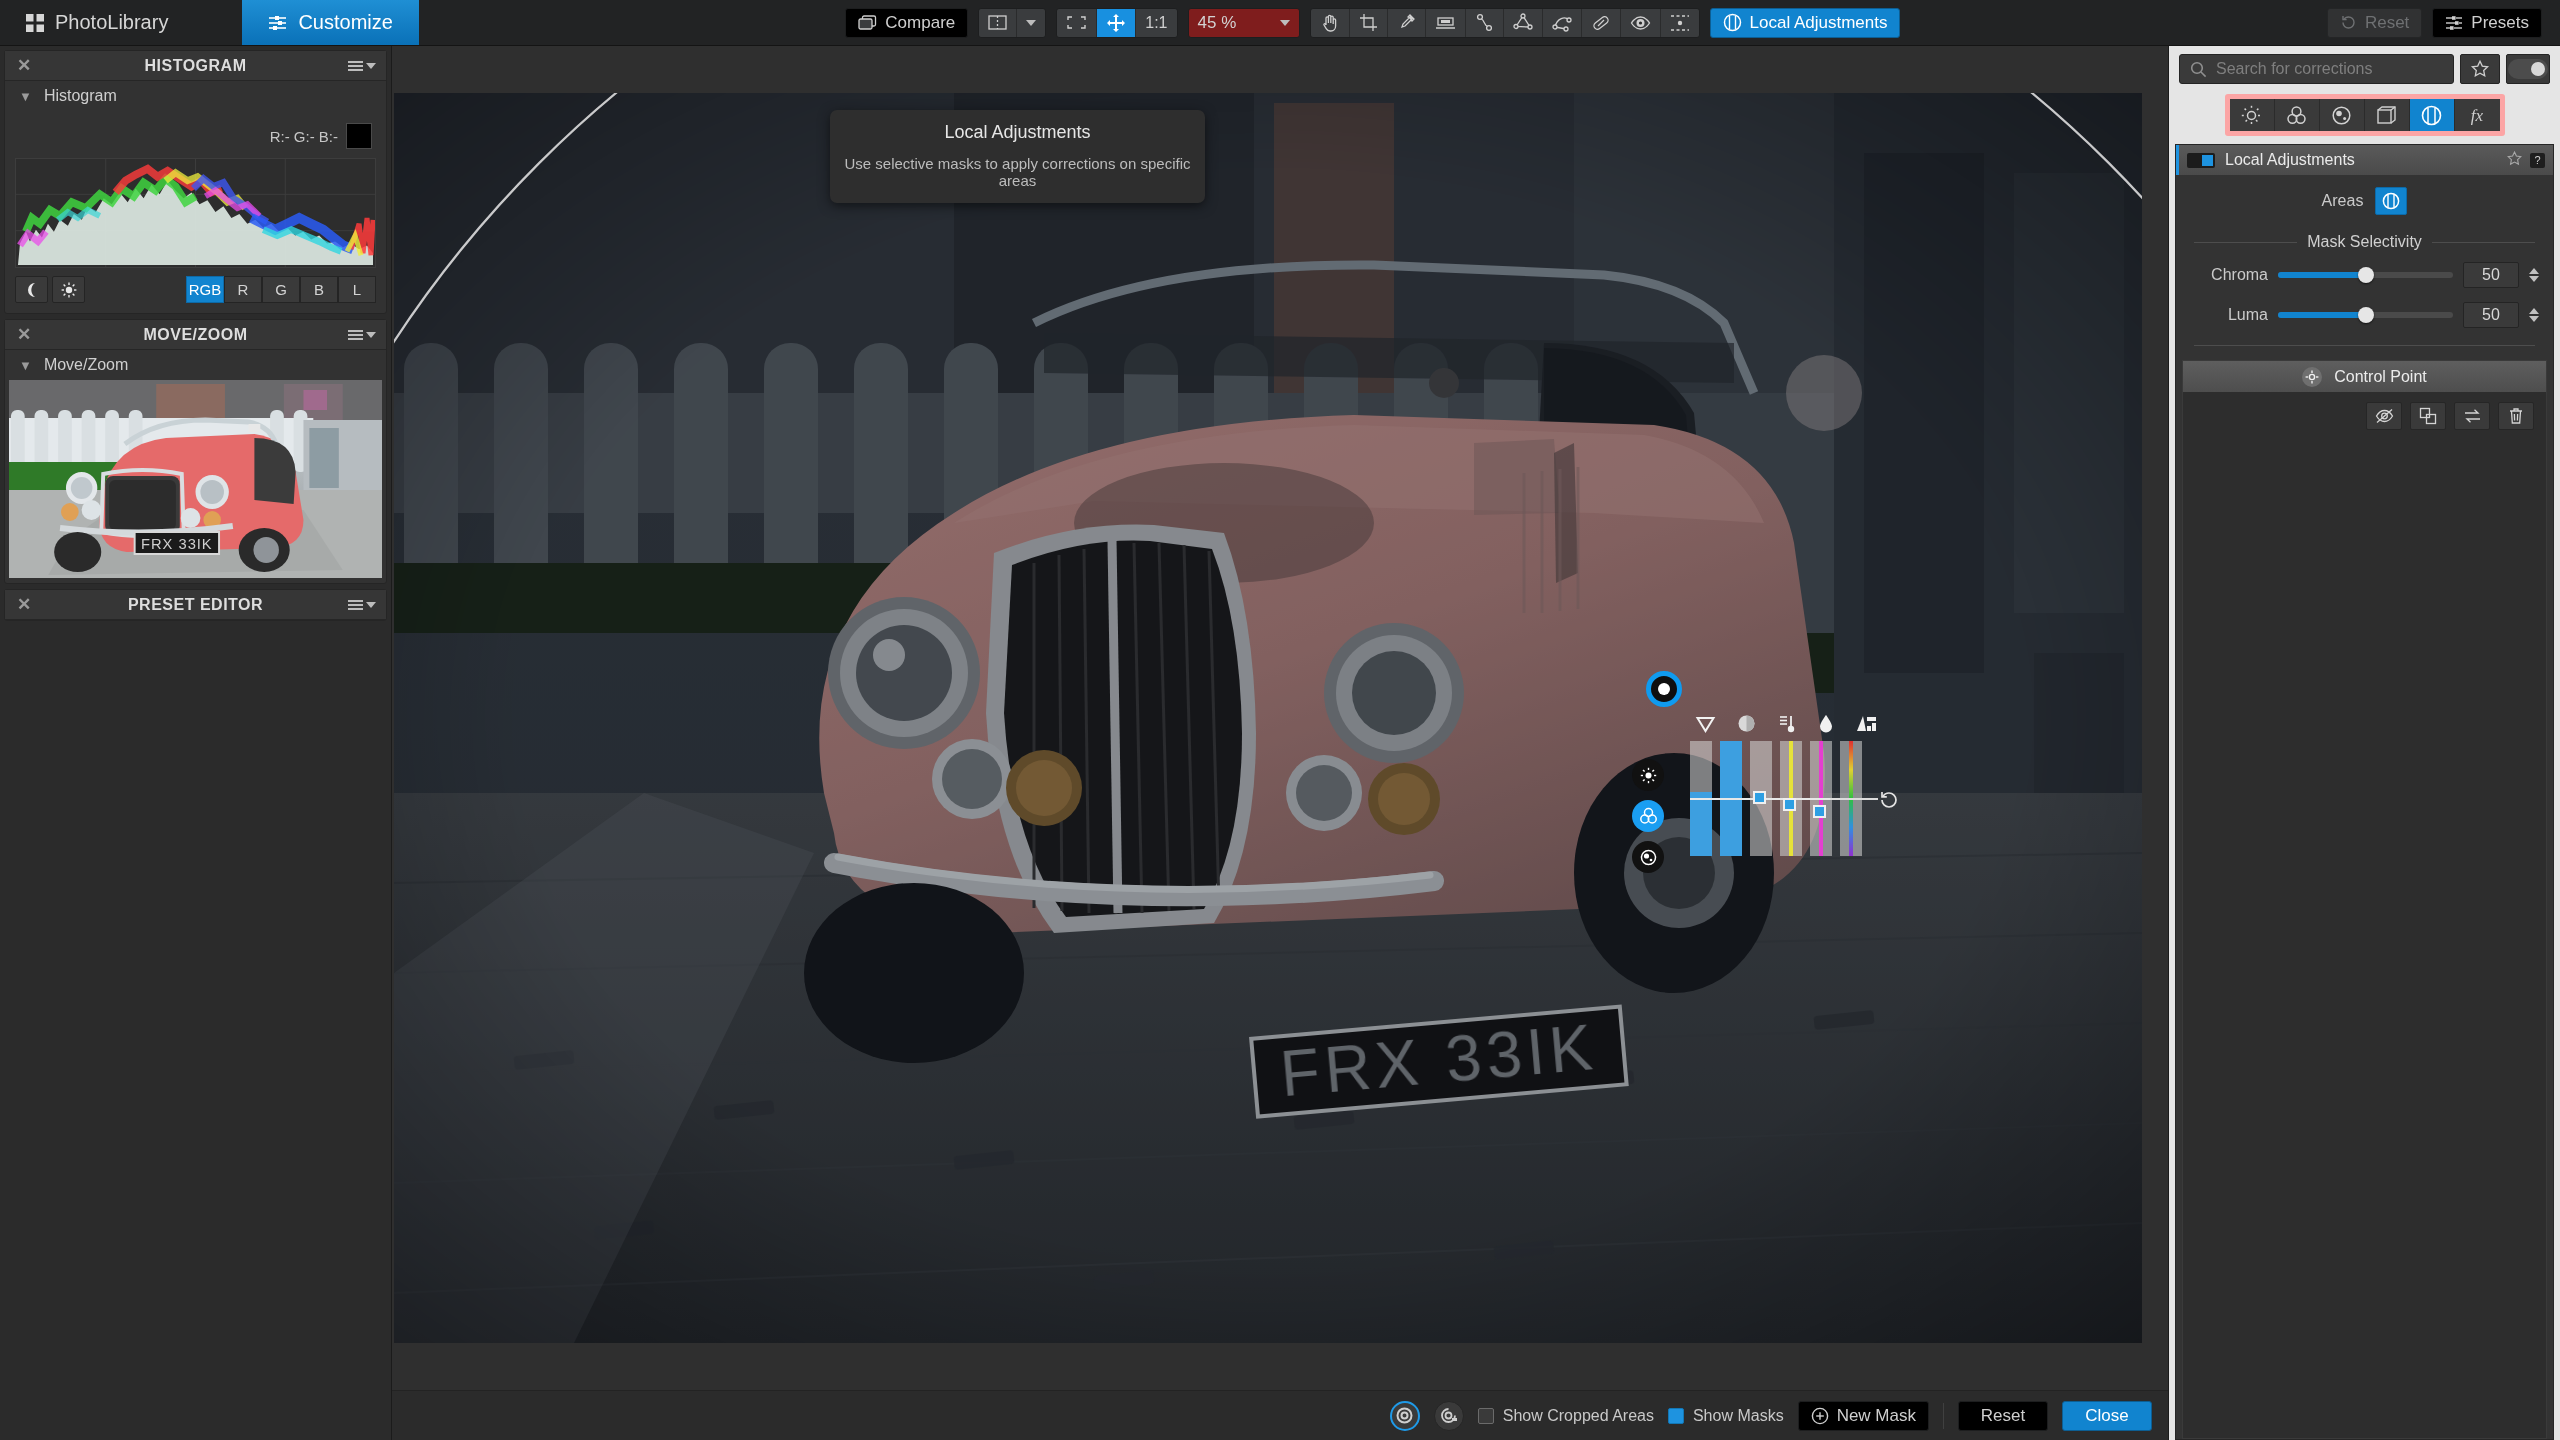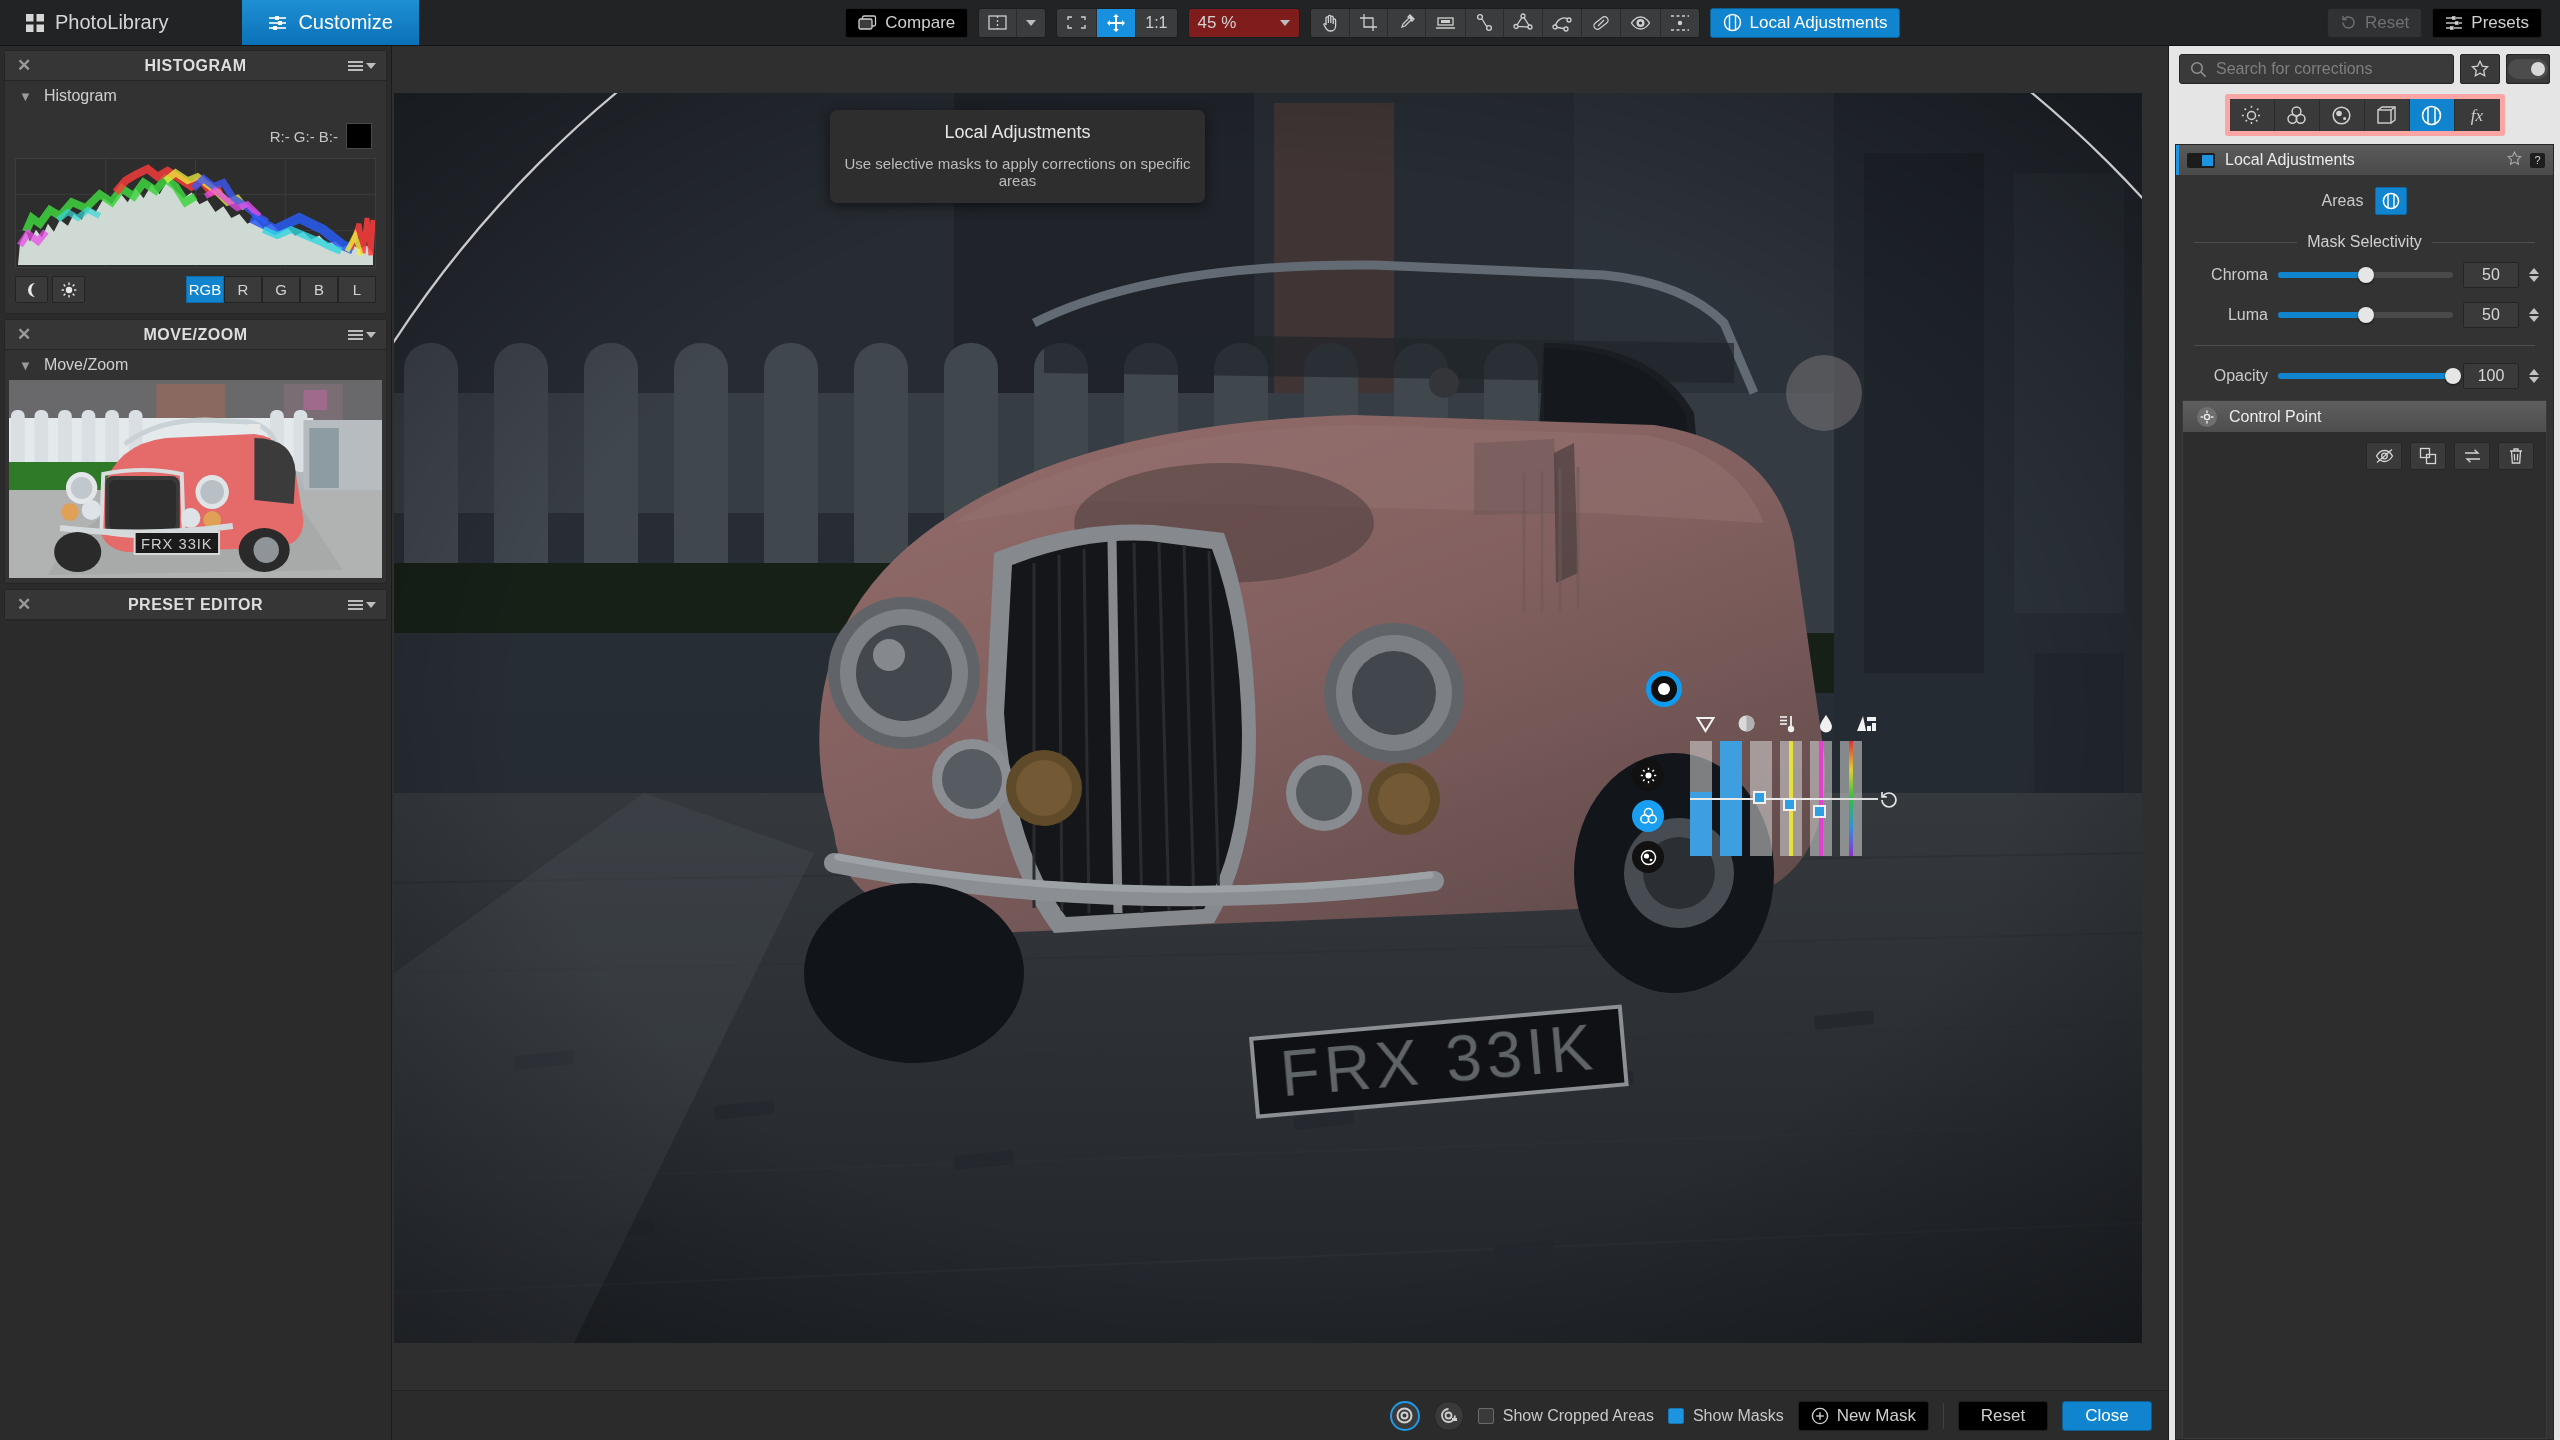--- a/index.html
+++ b/index.html
@@ -177,21 +177,21 @@
                  border-radius:50%; background:#e6e6e6; box-shadow:0 1px 2px rgba(0,0,0,.6); }
   .numbox { width:56px;height:26px;background:#3a3a3a;border:1px solid #242424;border-radius:2px;
             display:flex;align-items:center;justify-content:center;font-size:16px;color:#d8d8d8; }
   .spin { display:flex;flex-direction:column;gap:2px; }
   .spin i { width:0;height:0;border-left:5px solid transparent;border-right:5px solid transparent; }
   .spin i.up{border-bottom:6px solid #c2c2c2;} .spin i.dn{border-top:6px solid #c2c2c2;}
   .divider { height:1px; background:#4d4d4d; margin: 10px 18px; }
 
   .cplist { margin: 4px 6px 0 6px; background:#2d2d2d; border:1px solid #3a3a3a; flex:1; }
   .cpitem { height:31px; display:flex; align-items:center; gap:12px; padding:0 14px;
-            background:linear-gradient(#5e5e5e,#4e4e4e); font-size:16px; color:#ececec; }
+            background:linear-gradient(#5e5e5e,#4e4e4e); font-size:16px; color:#ececec;justify-content:center; }
   .cp-ic { width:20px;height:20px;border-radius:50%;background:#6f6f6f;display:flex;align-items:center;justify-content:center; }
   .cpfooter { display:flex; justify-content:flex-end; gap:8px; padding: 10px 12px; }
   .ftbtn { width:36px;height:28px;background:#3a3a3a;border:1px solid #262626;border-radius:2px;
            display:flex;align-items:center;justify-content:center;color:#d4d4d4; }
   svg { overflow: visible; }
 </style>
 </head>
 <body>
 
 <div class="app">
@@ -1003,32 +1003,20 @@
           </span>
           <span class="numbox">50</span>
           <span class="spin">
               <i class="up"></i>
               <i class="dn"></i>
             </span>
         </div>
 
         <div class="divider"></div>
 
-        <div class="sliderrow">
-          <span class="lbl">Opacity</span>
-          <span class="track">
-            <span class="fill" style="width:100%;"></span>
-            <span class="knob" style="left:100%;"></span>
-          </span>
-          <span class="numbox">100</span>
-          <span class="spin">
-              <i class="up"></i>
-              <i class="dn"></i>
-            </span>
-        </div>
 
         <div class="cplist">
           <div class="cpitem">
             <span class="cp-ic">
               <svg width="14" height="14" viewBox="0 0 14 14">
                   <circle cx="7" cy="7" r="2.6" fill="none" stroke="#f0f0f0" stroke-width="1.4"></circle>
                   <g stroke="#f0f0f0" stroke-width="1.4">
                     <line x1="7" y1="0.6" x2="7" y2="3"></line>
                     <line x1="7" y1="11" x2="7" y2="13.4"></line>
                     <line x1="0.6" y1="7" x2="3" y2="7"></line>

